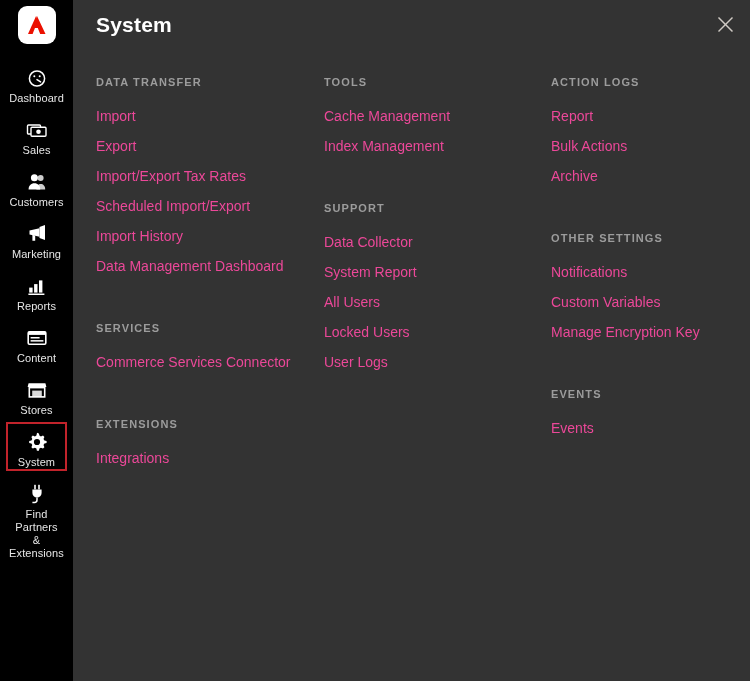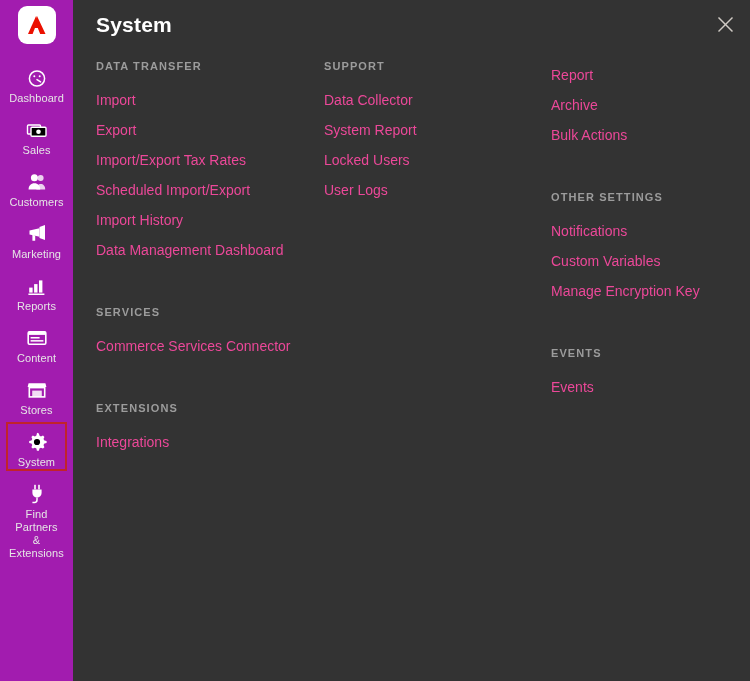--- a/index.html
+++ b/index.html
@@ -14,21 +14,21 @@
     position: relative;
     width: 750px;
     height: 681px;
     display: flex;
   }
 
   
   #sidebar {
     width: 73px;
     height: 681px;
-    background: #a21caf;
+    background: #000000;
     flex: 0 0 73px;
     display: flex;
     flex-direction: column;
     align-items: center;
     padding-top: 6px;
   }
   .brand-logo {
     width: 38px;
     height: 38px;
     border-radius: 9px;
@@ -99,21 +99,21 @@
     height: 28px;
     display: flex;
     align-items: center;
     justify-content: center;
     cursor: pointer;
   }
 
   
   #menu-columns {
     position: absolute;
-    top: 60px;
+    top: 76px;
     left: 0;
     right: 0;
     display: flex;
   }
   .menu-column { flex: 0 0 auto; }
   .menu-column.col-0 { width: 228px; padding-left: 23px; }
   .menu-column.col-1 { width: 227px; padding-left: 23px; }
   .menu-column.col-2 { width: 222px; padding-left: 23px; }
 
   .menu-group { margin-bottom: 0; }
@@ -273,34 +273,41 @@
             <div class="group-title">Services</div>
             <a class="menu-link">Commerce Services Connector</a>
           </div>
           <div class="menu-group">
             <div class="group-title">Extensions</div>
             <a class="menu-link">Integrations</a>
           </div>
         </div>
         <div class="menu-column col-1">
           <div class="menu-group">
+            <div class="group-title">Tools</div>
+            <a class="menu-link">Cache Management</a>
+            <a class="menu-link">Index Management</a>
+          </div>
+          <div class="menu-group">
             <div class="group-title">Support</div>
             <a class="menu-link">Data Collector</a>
             <a class="menu-link">System Report</a>
           </div>
           <div class="menu-group">
+            <a class="menu-link">All Users</a>
             <a class="menu-link">Locked Users</a>
             <a class="menu-link">User Logs</a>
           </div>
         </div>
         <div class="menu-column col-2">
           <div class="menu-group">
+            <div class="group-title">Action Logs</div>
             <a class="menu-link">Report</a>
+            <a class="menu-link">Bulk Actions</a>
             <a class="menu-link">Archive</a>
-            <a class="menu-link">Bulk Actions</a>
           </div>
           <div class="menu-group">
             <div class="group-title">Other Settings</div>
             <a class="menu-link">Notifications</a>
             <a class="menu-link">Custom Variables</a>
             <a class="menu-link">Manage Encryption Key</a>
           </div>
           <div class="menu-group">
             <div class="group-title">Events</div>
             <a class="menu-link">Events</a>

